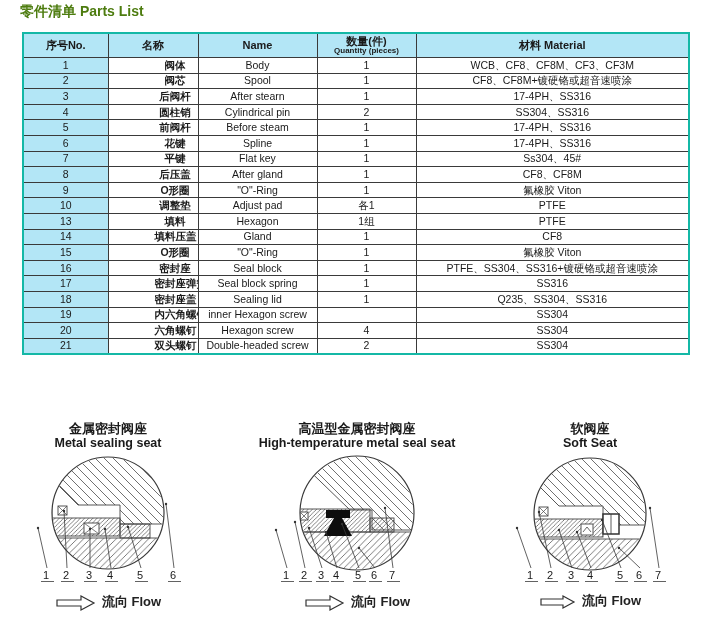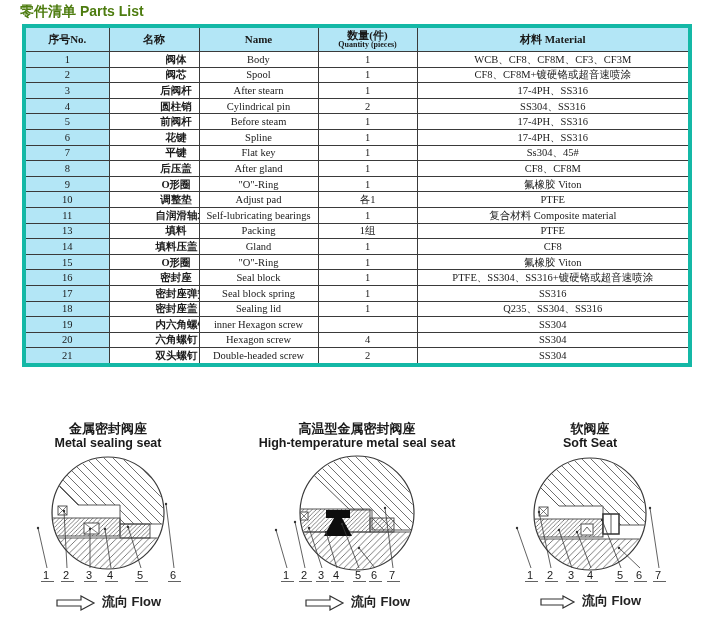--- a/index.html
+++ b/index.html
@@ -1,19 +1,19 @@
 <!DOCTYPE html>
 <html><head>
 <meta charset="utf-8">
 <style>
   html,body{margin:0;padding:0;background:#fff;}
   body{width:705px;height:619px;position:relative;font-family:"Liberation Sans","DejaVu Sans",sans-serif;color:#1a1a1a;overflow:hidden;}
   .page-title{position:absolute;left:20px;top:3px;font-size:14px;font-weight:bold;color:#4d7c0f;margin:0;}
   
-  table.parts{position:absolute;left:22px;top:24px;width:666px;border-collapse:collapse;table-layout:fixed;border:4px solid #14b8a6;font-family:Liberation Serif, serif;}
+  table.parts{position:absolute;left:22px;top:32px;width:666px;border-collapse:collapse;table-layout:fixed;border:2px solid #14b8a6;}
   table.parts th,table.parts td{border:1px solid #3a3a3a;padding:0 2px;text-align:center;font-size:10.5px;line-height:1.05;overflow:hidden;white-space:nowrap;}
   table.parts thead th{background:#b3e6f6;height:23px;font-weight:bold;font-size:11px;}
   table.parts td{height:14.6px;background:#fff;}
   table.parts td.c-no{background:#b3e6f6;}
   table.parts td.c-cn{font-weight:bold;padding-left:46px;}
   .qty-sub{display:block;font-size:8px;font-weight:bold;line-height:1;}
   
   .diag{position:absolute;top:421px;text-align:center;}
   .diag .t-cn{font-size:13px;font-weight:bold;line-height:15px;}
   .diag .t-en{font-size:12.5px;font-weight:bold;line-height:14px;}
@@ -125,30 +125,23 @@
         <td class="c-mat">氟橡胶 Viton</td>
       </tr>
       <tr>
         <td class="c-no">10</td>
         <td class="c-cn">调整垫</td>
         <td class="c-en">Adjust pad</td>
         <td class="c-qty">各1</td>
         <td class="c-mat">PTFE</td>
       </tr>
       <tr>
-        <td class="c-no">11</td>
-        <td class="c-cn">自润滑轴承</td>
-        <td class="c-en">Self-lubricating bearings</td>
-        <td class="c-qty">1</td>
-        <td class="c-mat">复合材料 Composite material</td>
-      </tr>
-      <tr>
         <td class="c-no">13</td>
         <td class="c-cn">填料</td>
-        <td class="c-en">Packing</td>
+        <td class="c-en">Hexagon</td>
         <td class="c-qty">1组</td>
         <td class="c-mat">PTFE</td>
       </tr>
       <tr>
         <td class="c-no">14</td>
         <td class="c-cn">填料压盖</td>
         <td class="c-en">Gland</td>
         <td class="c-qty">1</td>
         <td class="c-mat">CF8</td>
       </tr>

